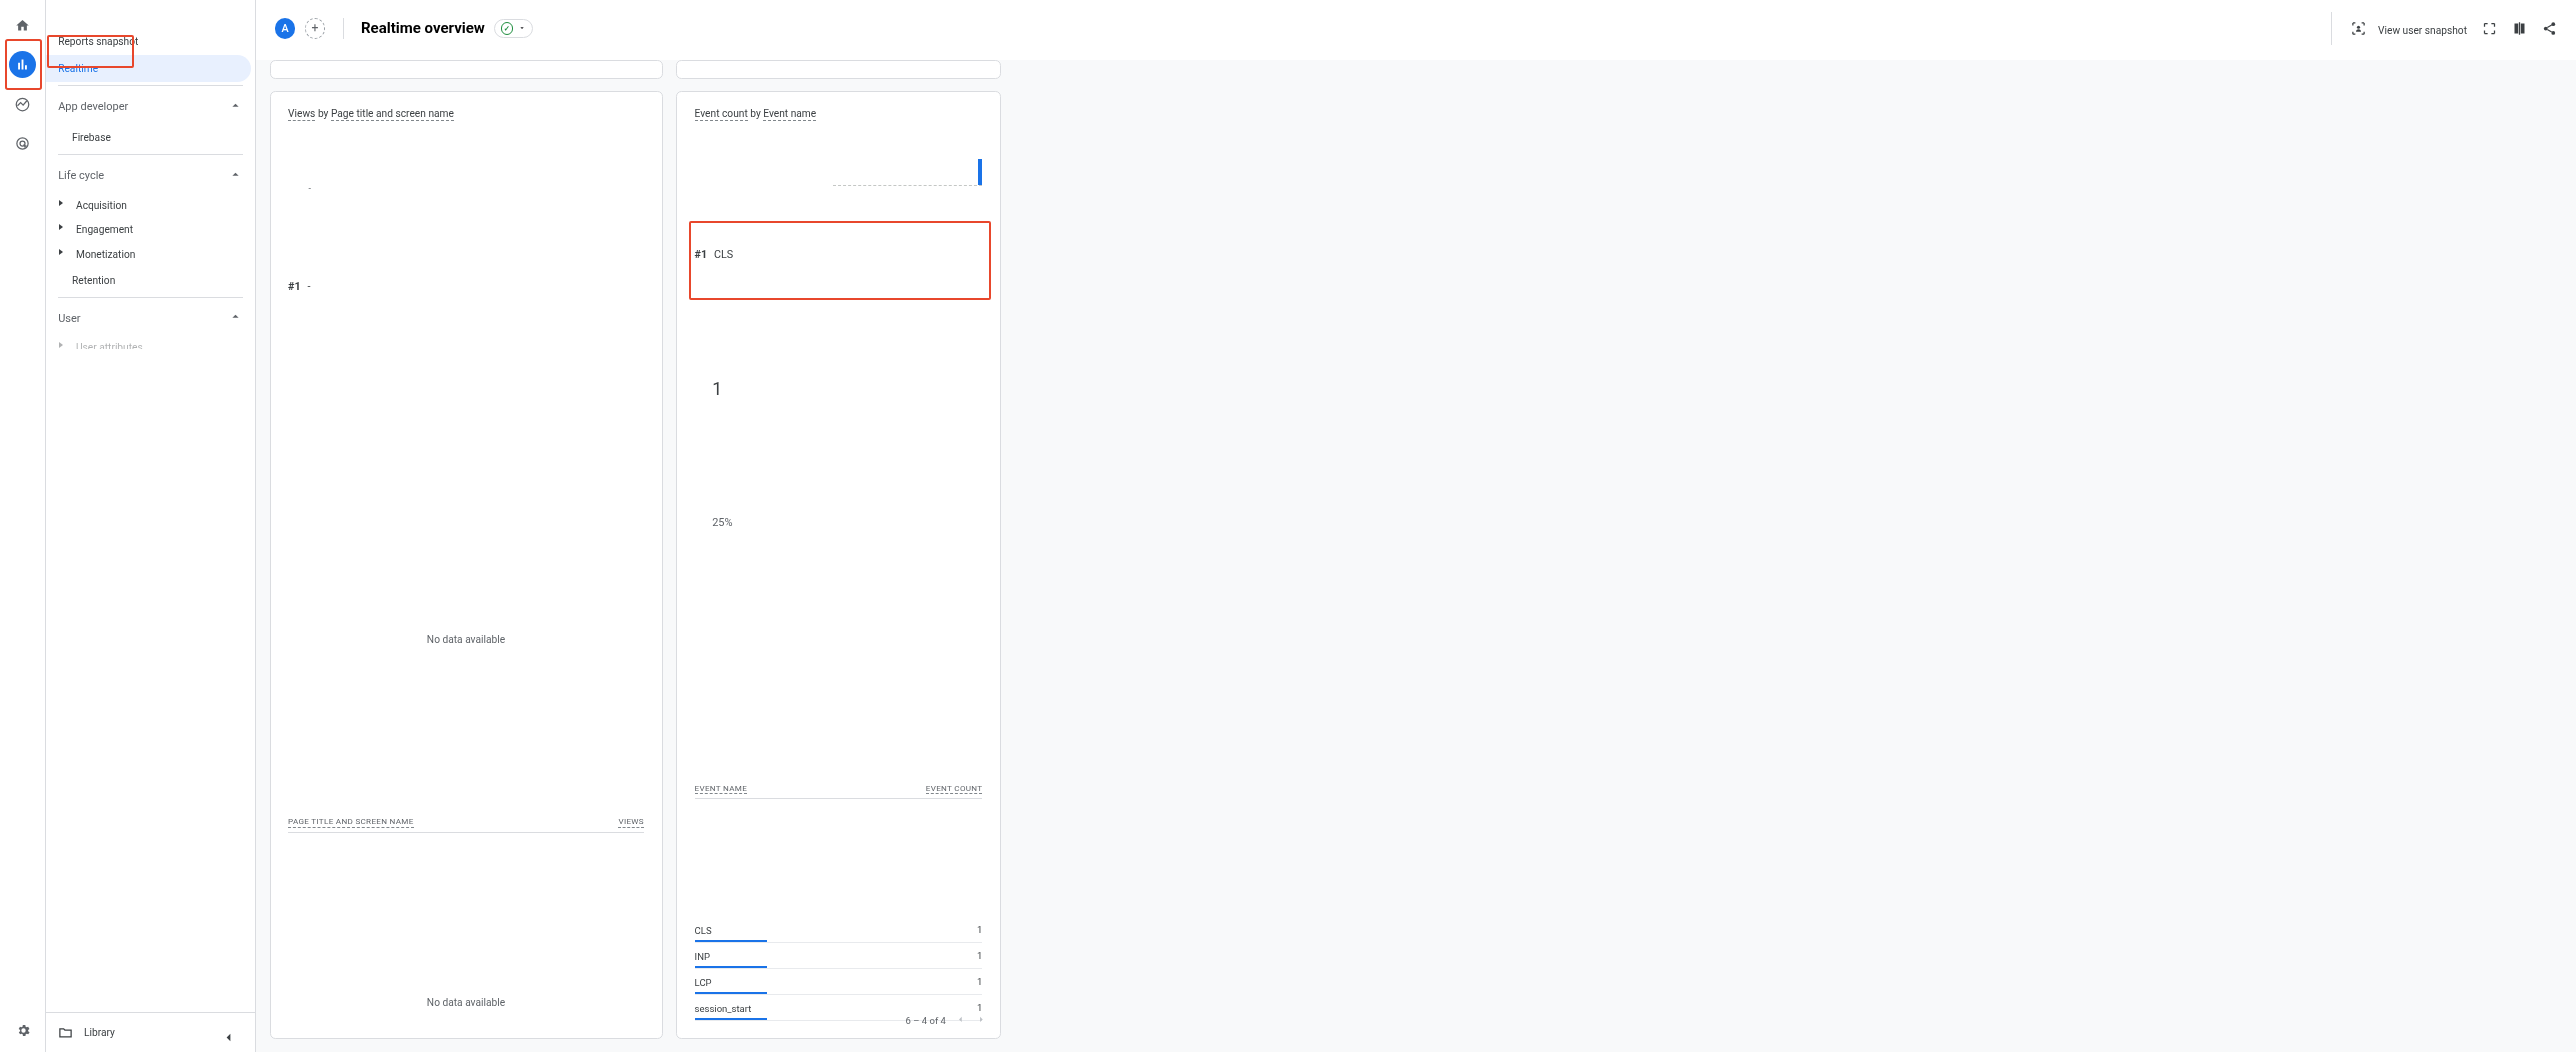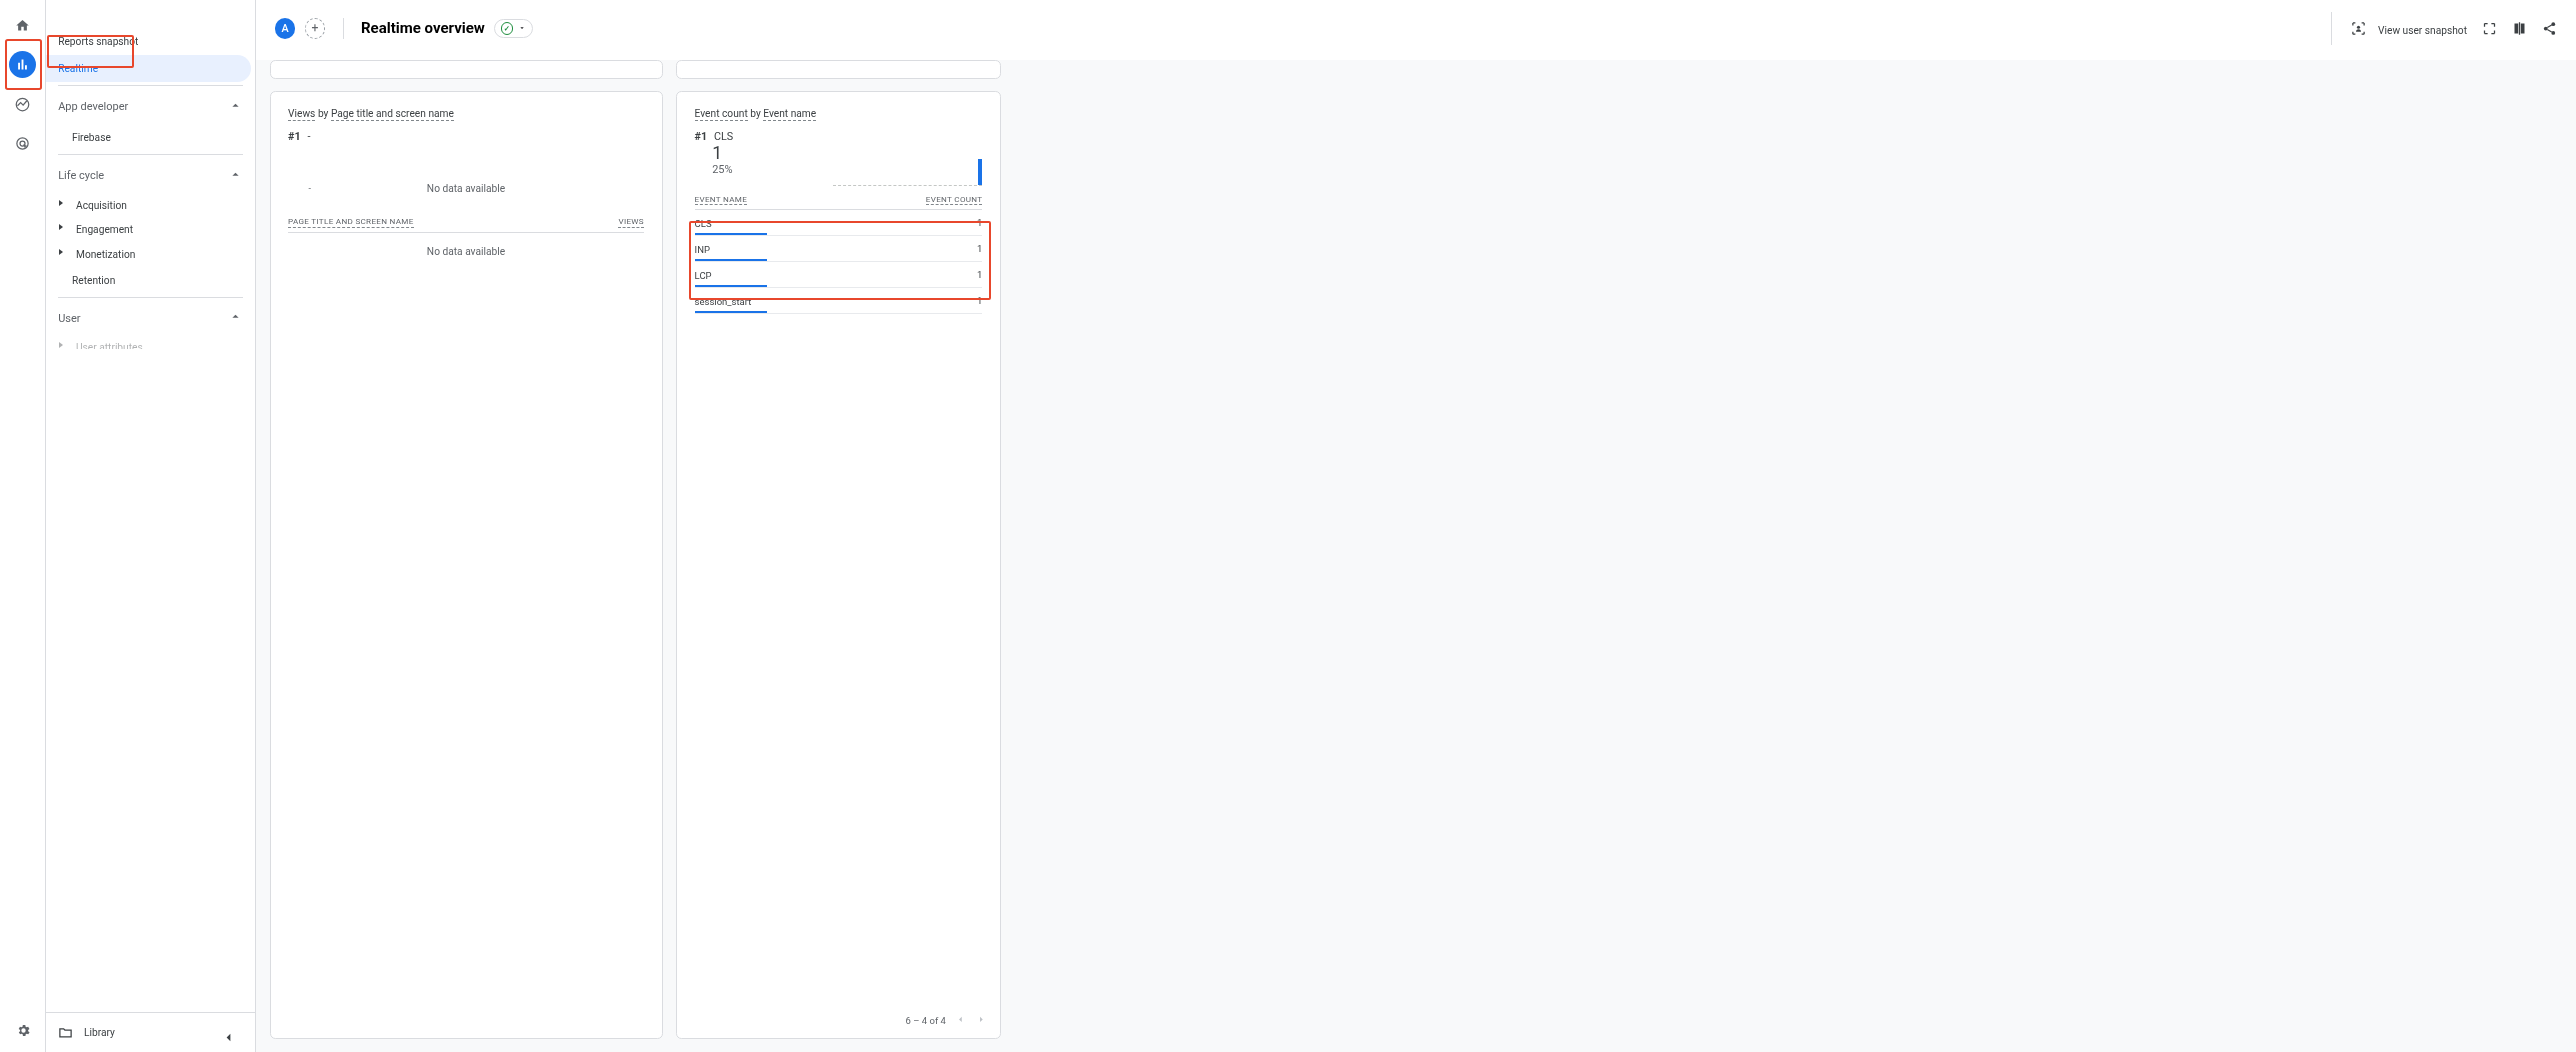--- a/index.html
+++ b/index.html
@@ -263,20 +263,21 @@
     }
     .card {
       background: #fff;
       border: 0.7px solid #dadce0;
       border-radius: 5.4px;
       padding: 16.3px 17.6px;
       flex: 1;
       display: flex;
       flex-direction: column;
       position: relative;
+      justify-content: space-between;
     }
     .card-title {
       font-size: 10.2px;
       color: #3c4043;
       margin-bottom: 10.8px;
     }
     .card-title .u {
       border-bottom: 0.7px dashed #80868b;
       padding-bottom: 0.7px;
     }

